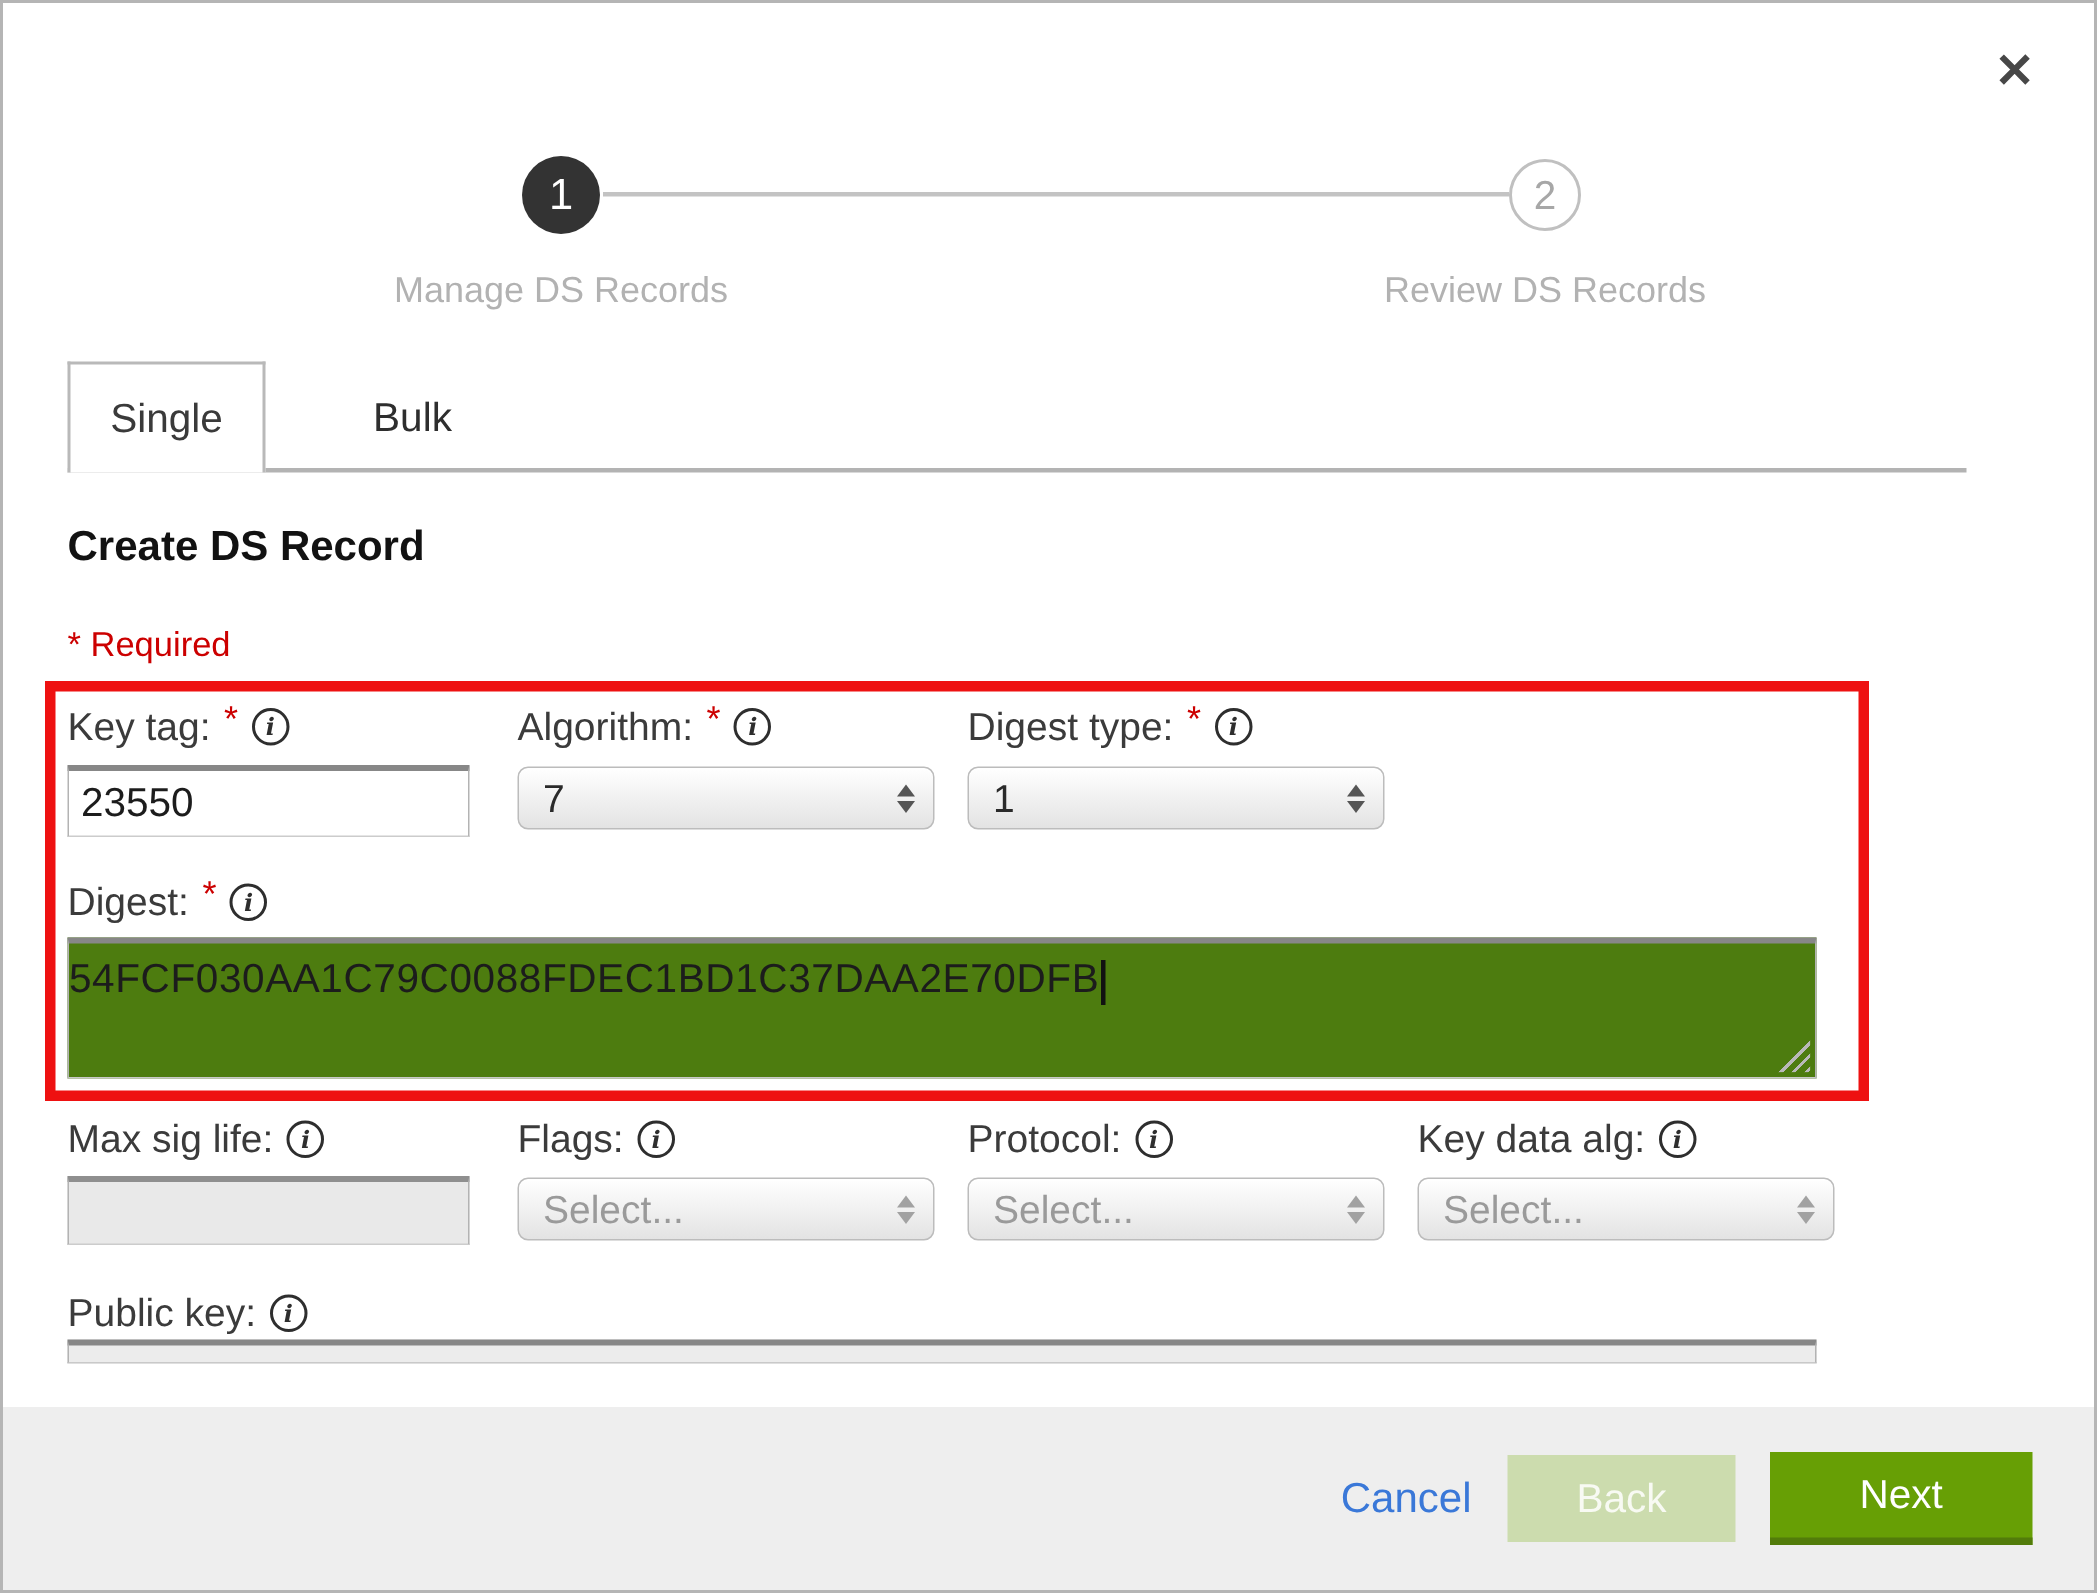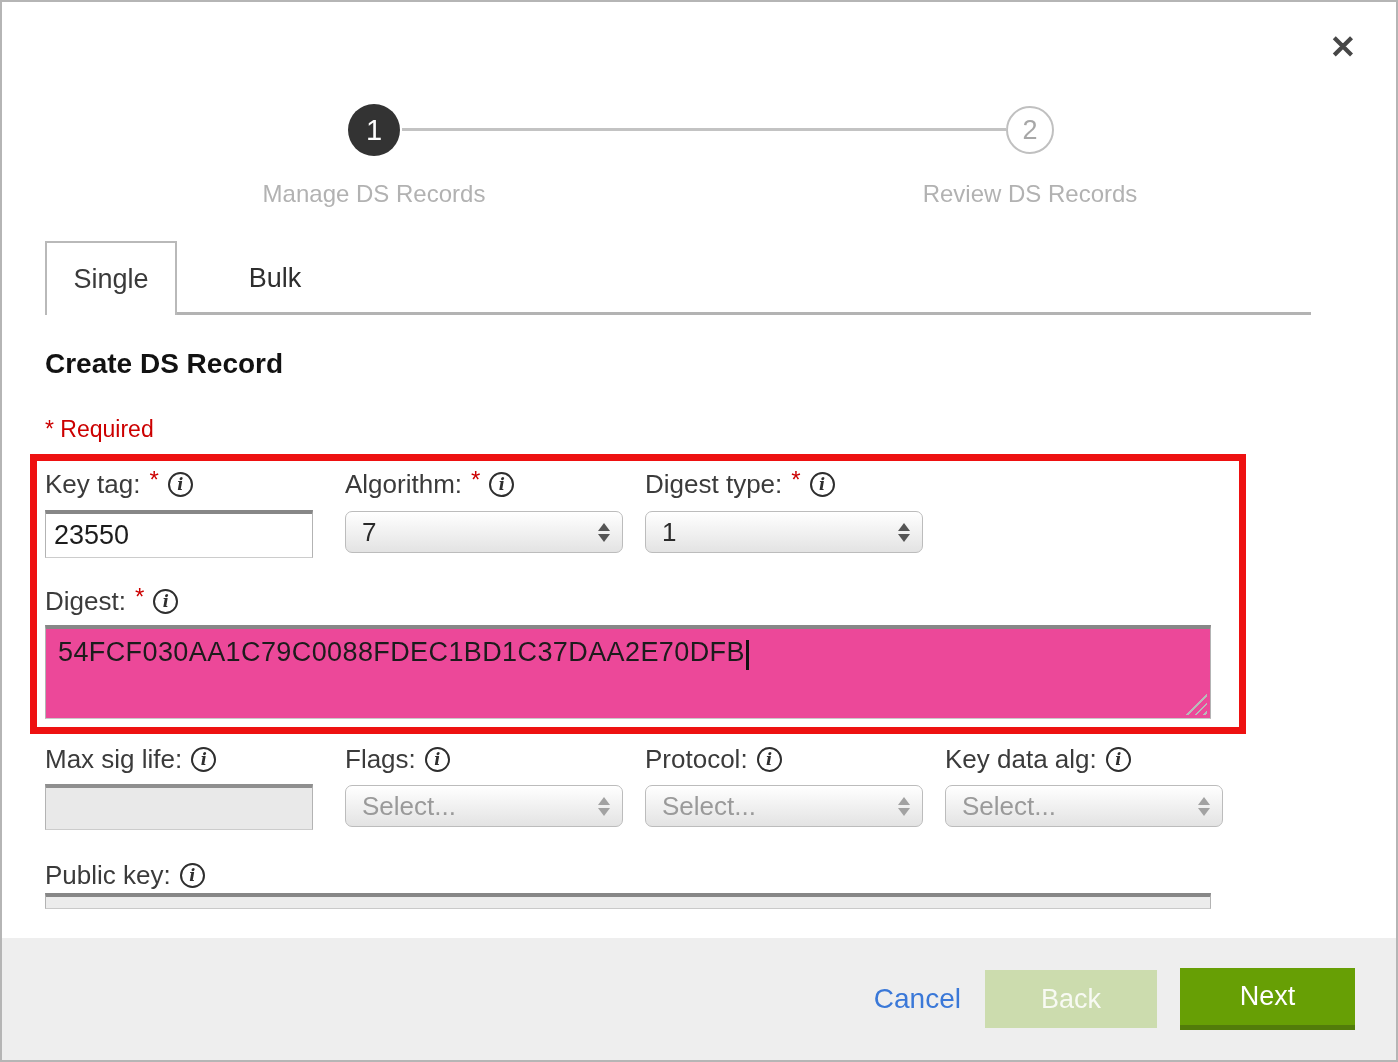--- a/index.html
+++ b/index.html
@@ -109,24 +109,24 @@
   .select.placeholder .value{color:#9a9a9a;}
   .spin{display:flex;flex-direction:column;align-items:center;gap:3px;}
   .spin i{display:block;width:0;height:0;border-left:6px solid transparent;border-right:6px solid transparent;}
   .spin .up{border-bottom:8px solid #555;}
   .spin .dn{border-top:8px solid #555;}
   .select.placeholder .spin .up{border-bottom-color:#a2a2a2;}
   .select.placeholder .spin .dn{border-top-color:#a2a2a2;}
 
   
   .textarea{
-    position:absolute;background:#ec4899;
+    position:absolute;background:#4d7c0f;
     border:1px solid #b3b3b3;border-top:4px solid #878787;border-bottom-color:#c9c9c9;
     font-size:27px;color:#1c1c1c;letter-spacing:0.4px;
-    padding:8px 12px;cursor:text;overflow:hidden;white-space:nowrap;
+    padding:8px 0;cursor:text;overflow:hidden;white-space:nowrap;
   }
   .textarea.digest{left:43px;top:623px;width:1166px;height:94px;}
   .caret{
     display:inline-block;width:3px;height:30px;background:#111;
     vertical-align:text-bottom;margin-left:1px;position:relative;top:3px;
   }
   .resize-handle{
     position:absolute;right:3px;bottom:3px;width:22px;height:22px;pointer-events:none;
     background:repeating-linear-gradient(135deg, transparent 0 4px, #b9b9b9 4px 6px);
     clip-path:polygon(100% 0, 100% 100%, 0 100%);
@@ -142,21 +142,21 @@
   }
   .link-btn{
     background:none;border:none;cursor:pointer;
     font-family:"Liberation Sans", sans-serif;font-size:28px;color:var(--cancel-blue);
     margin-right:24px;
   }
   .btn{
     font-family:"Liberation Sans", sans-serif;font-size:27px;border:none;cursor:pointer;
     display:flex;align-items:center;justify-content:center;
   }
-  .btn.back{width:172px;height:58px;background:var(--back-green);color:#f8faf3;margin-right:23px;cursor:default;}
+  .btn.back{width:152px;height:58px;background:var(--back-green);color:#f8faf3;margin-right:23px;cursor:default;}
   .btn.next{width:175px;height:62px;background:var(--next-green);border-bottom:5px solid var(--next-green-dark);color:#fff;}
 </style>
 </head>
 <body>
 
 <button class="close-btn">
   <span>✕</span>
 </button>
 
 <div class="step-connector"></div>

